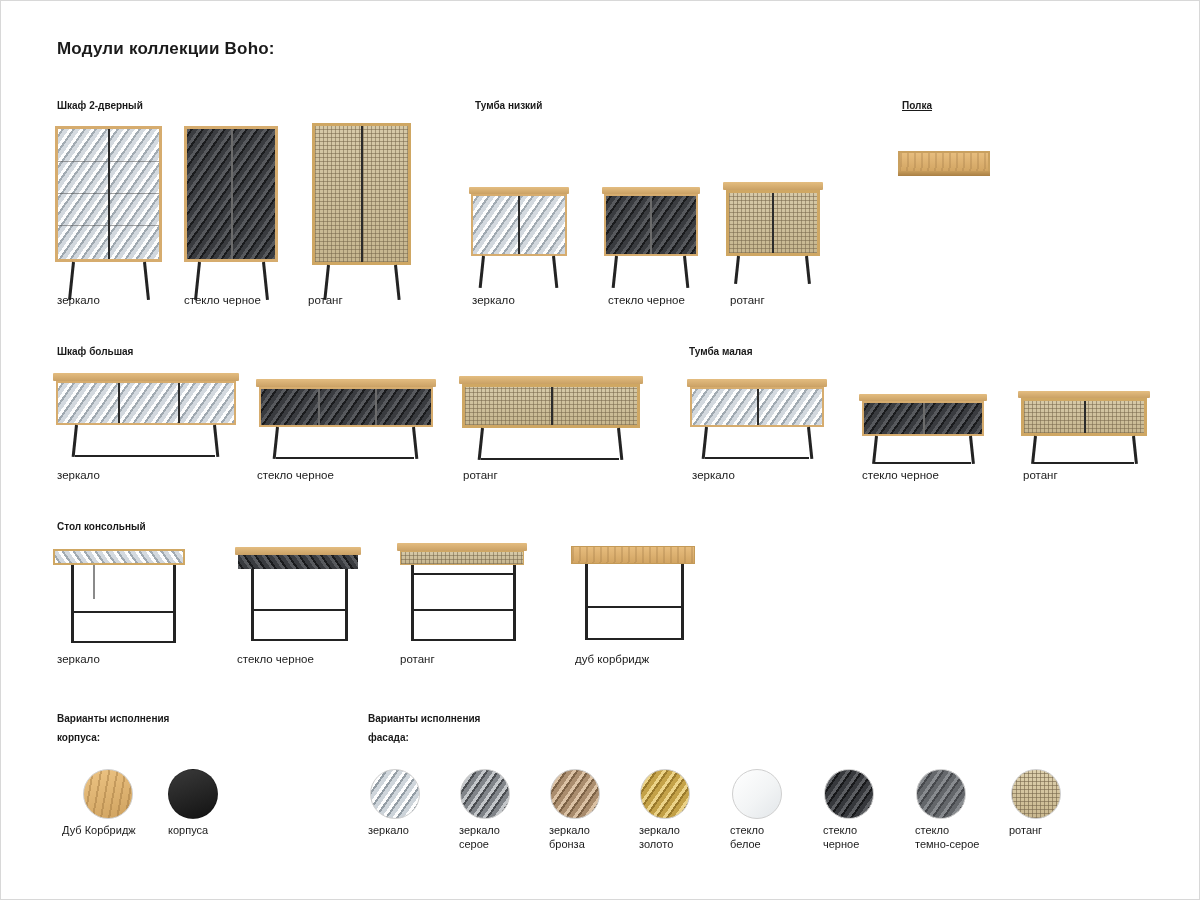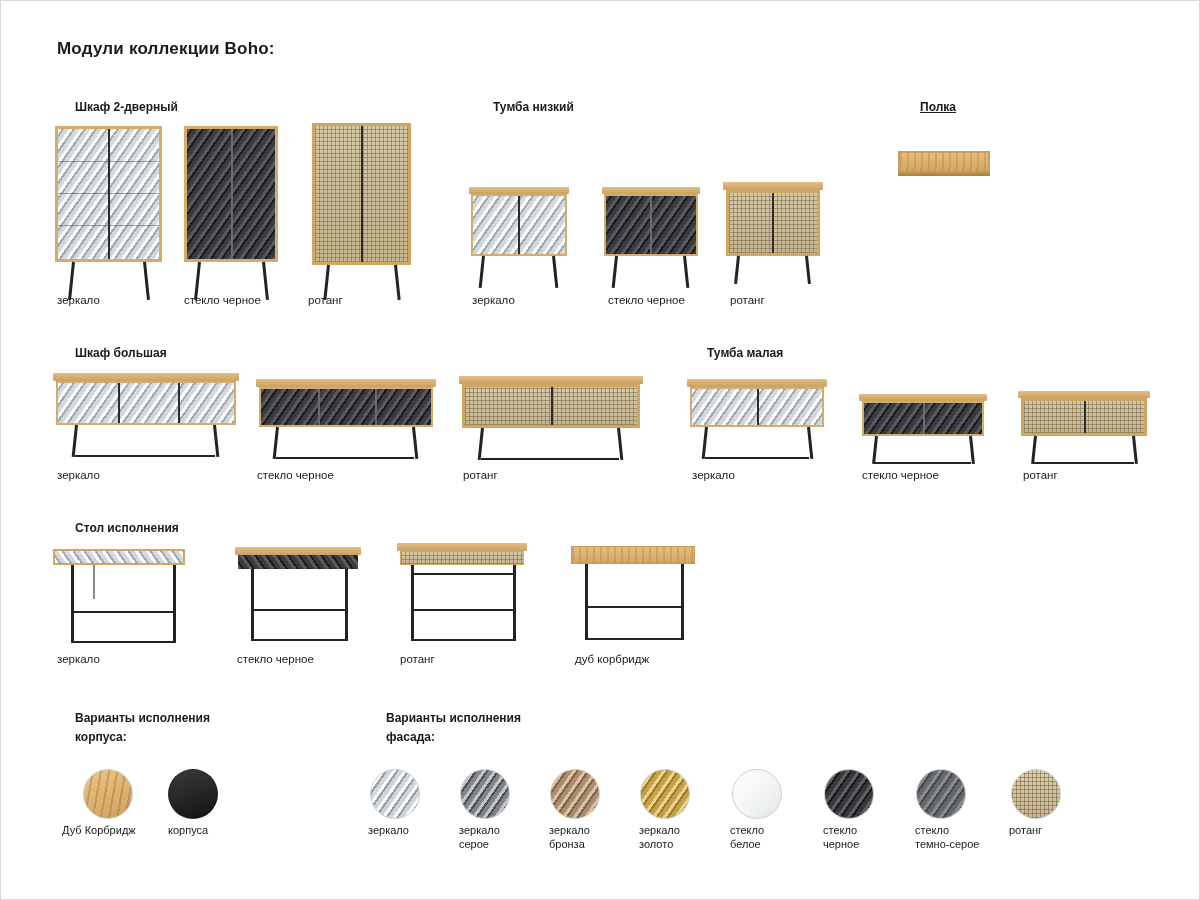--- a/index.html
+++ b/index.html
@@ -25,23 +25,22 @@
   .title {
     position: absolute;
     left: 56px;
     top: 38px;
     font-size: 17px;
     font-weight: bold;
     letter-spacing: 0.2px;
   }
   .section-title {
     position: absolute;
-    font-size: 12px;
+    font-size: 10px;
     font-weight: bold;
-    margin-left: 18px;
   }
   .caption {
     position: absolute;
     font-size: 11.5px;
     color: #1a1a1a;
     white-space: nowrap;
   }
   .swatch-caption {
     position: absolute;
     font-size: 11px;
@@ -351,21 +350,21 @@
       <div class="door-split" style="left:60px;"></div>
     </div>
     <div class="legs">
       <div class="leg" style="left:16px; top:45px; height:28px; transform:rotate(6deg); transform-origin: top center;"></div>
       <div class="leg" style="left:114px; top:45px; height:28px; transform:rotate(-6deg); transform-origin: top center;"></div>
       <div class="leg" style="left:16px; top:71px; width:100px; height:2px;"></div>
     </div>
   </div>
   <div class="caption" style="left:1022px; top:468px;">ротанг</div>
 
-  <div class="section-title" style="left:56px; top:520px;">Стол исполнения</div>
+  <div class="section-title" style="left:56px; top:520px;">Стол консольный</div>
 
   <div class="item" style="left:52px; top:548px; width:150px; height:100px;">
     <div class="fill-mirror-b" style="position:absolute; left:0; top:0; width:132px; height:16px; border:2px solid #cfa763; box-sizing:border-box;"></div>
     <div class="legs">
       <div class="leg" style="left:18px; top:16px; height:78px;"></div>
       <div class="leg" style="left:120px; top:16px; height:78px;"></div>
       <div class="leg" style="left:18px; top:62px; width:102px; height:2px;"></div>
       <div class="leg" style="left:18px; top:92px; width:102px; height:2px;"></div>
       <div class="leg" style="left:40px; top:16px; height:34px; width:2px; background:#8a8a8a;"></div>
     </div>

